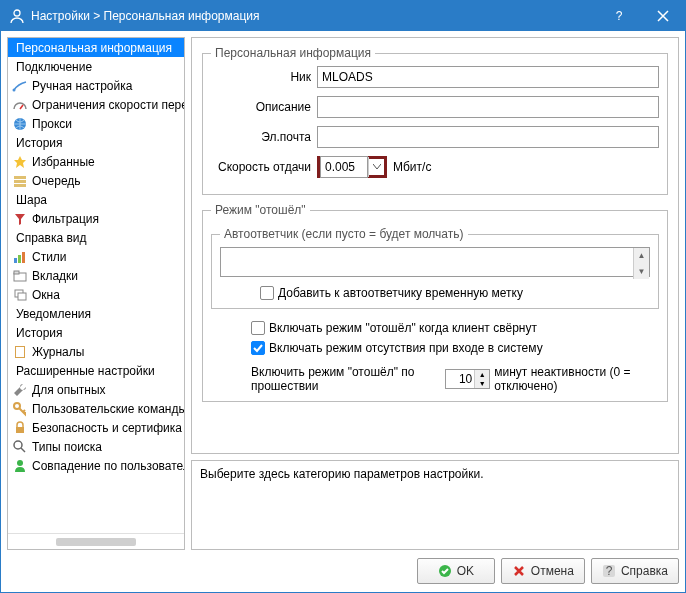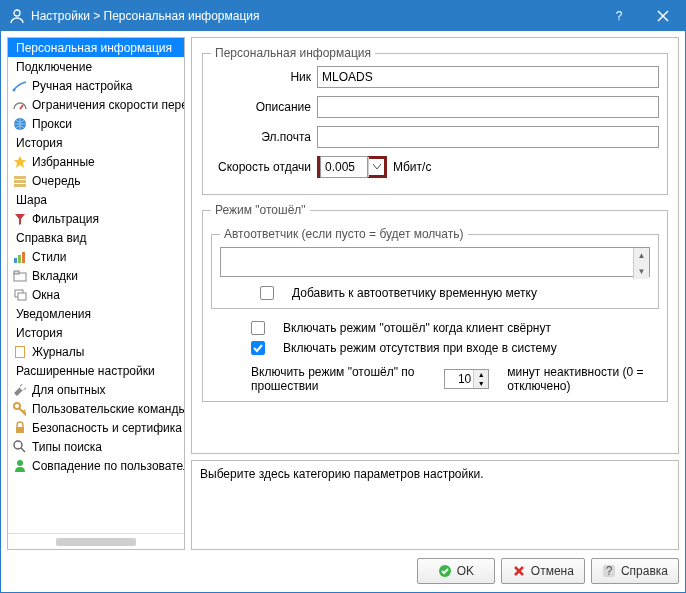--- a/index.html
+++ b/index.html
@@ -28,21 +28,21 @@
   .form-row label { width: 100px; text-align: right; color: #000; }
   .form-row input[type=text] { flex: 1; height: 22px; border: 1px solid #9a9a9a; padding: 0 4px; }
   .combo { display: inline-flex; align-items: center; border: 3px solid #7f1d1d; height: 22px; justify-content: flex-end; }
   .combo input { border: none; width: 48px; padding: 0 4px; height: 20px; outline: none; }
   .combo .arrow { width: 16px; height: 20px; border-left: 1px solid #ccc; display: flex; align-items: center; justify-content: center; }
   .inner-fieldset { margin-top: 4px; }
   .multiline-wrap { position: relative; }
   .multiline { width: 100%; height: 30px; border: 1px solid #9a9a9a; resize: none; }
   .scroll-arrows { position: absolute; right: 1px; top: 1px; bottom: 1px; width: 16px; display: flex; flex-direction: column; }
   .scroll-arrows div { flex:1; background:#efefef; border-left:1px solid #ccc; display:flex;align-items:center;justify-content:center;font-size:8px;color:#666;}
-  .cb-row { display:flex; align-items:center; gap:18px; margin-top:6px;padding-left:40px; }
+  .cb-row { display:flex; align-items:center; gap:4px; margin-top:6px;padding-left:40px; }
   .cb { width:14px;height:14px;border:1px solid #888;border-radius:2px;display:inline-flex;align-items:center;justify-content:center;background:#fff;}
   .cb.checked { background:#0a84ff;border-color:#0a84ff;}
   .cb.checked svg { display:block;}
   .cb svg { display:none;}
   .spin { display:inline-flex;align-items:center;border:1px solid #9a9a9a;height:20px;}
   .spin input{border:none;width:28px;text-align:right;padding:0 2px;height:18px;outline:none;}
   .spin .btns{display:flex;flex-direction:column;border-left:1px solid #ccc;}
   .spin .btns div{height:9px;width:14px;font-size:7px;display:flex;align-items:center;justify-content:center;background:#efefef;}
   .hint-panel { border:1px solid #bcbcbc; padding:6px 8px; height:90px; }
   .footer { height:36px;display:flex;align-items:center;justify-content:flex-end;gap:6px;padding:0 6px 6px 5px;}

